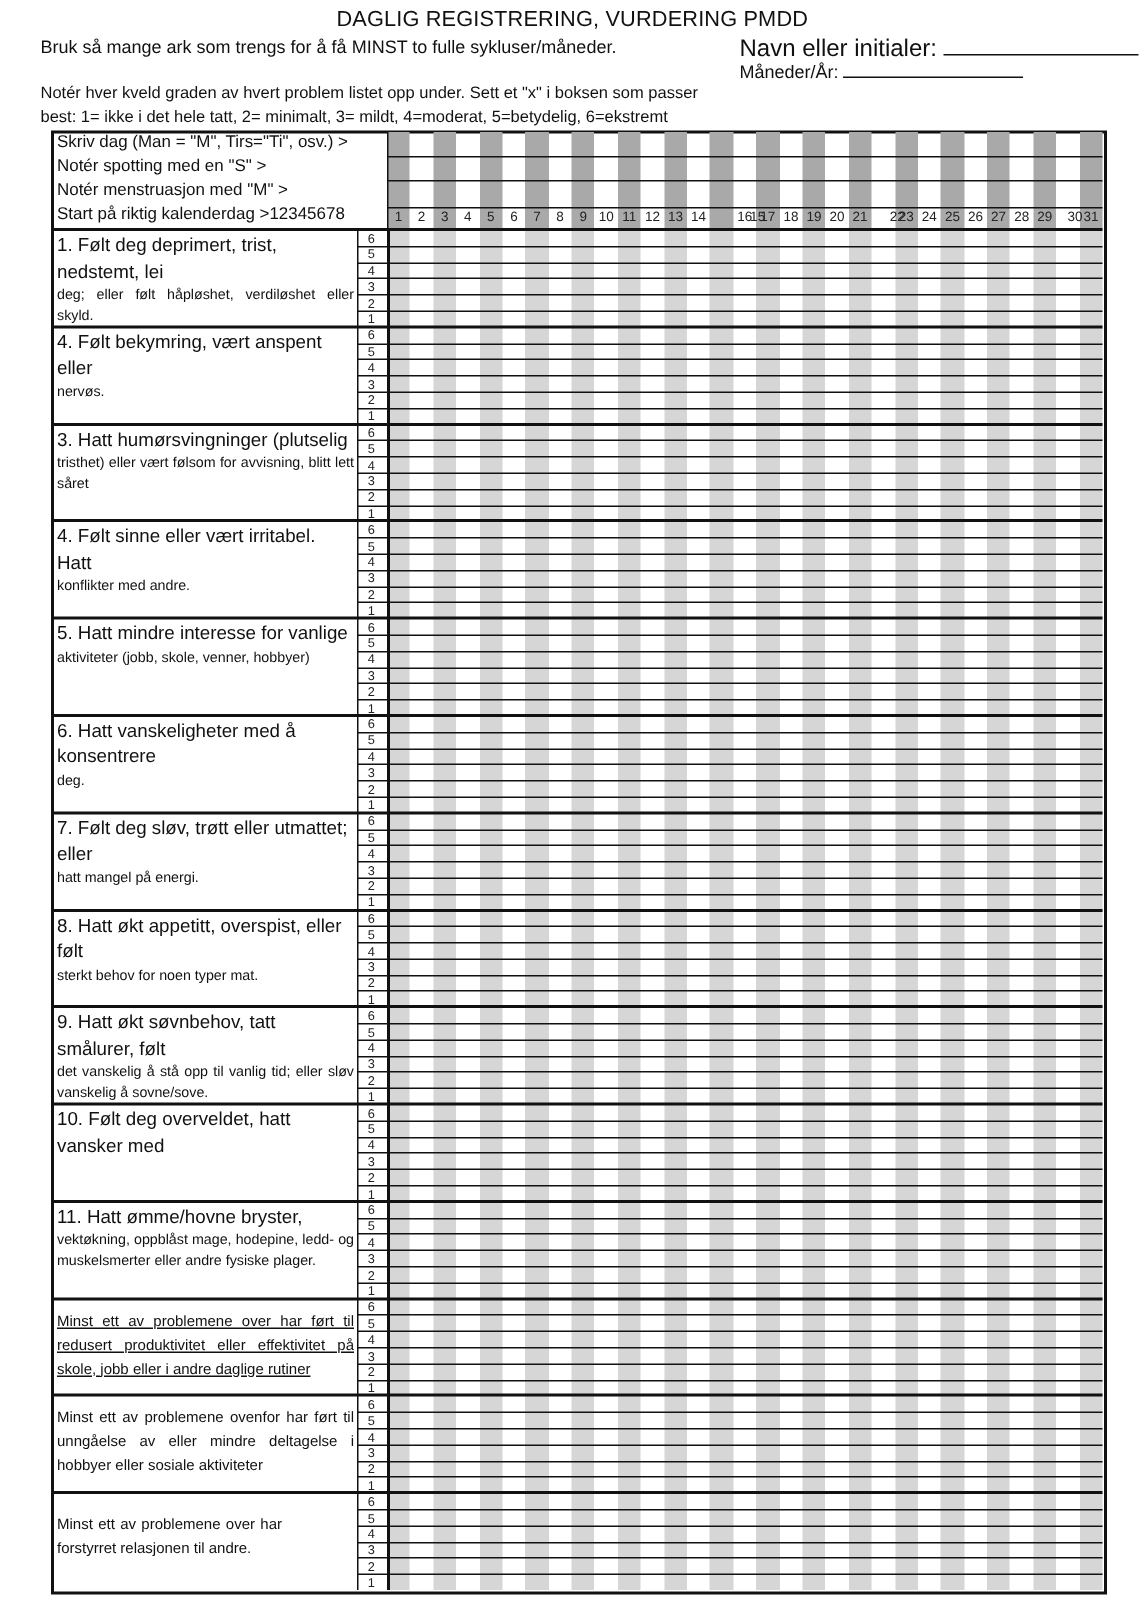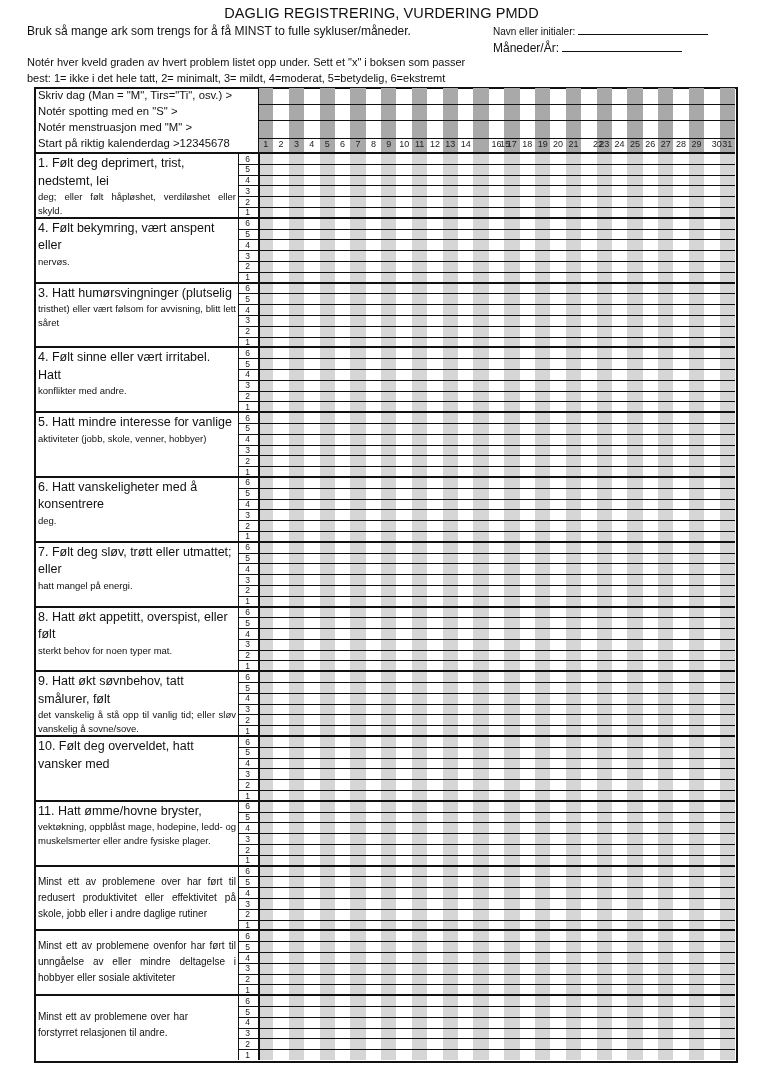--- a/index.html
+++ b/index.html
@@ -1,21 +1,21 @@
 <!DOCTYPE html>
 <html><head>
 <meta charset="utf-8">
 <style>
   html, body { margin:0; padding:0; background:#fff; }
   body { width:763px; height:1080px; position:relative; overflow:hidden;
          font-family:"Liberation Sans", sans-serif; color:#111; }
   .title { position:absolute; left:0; width:763px; top:5px; text-align:center;
            font-size:14.5px; letter-spacing:0.1px; }
   .intro { position:absolute; left:27px; top:24px; font-size:12px; }
-  .namefield { position:absolute; left:493px; top:24px; font-size:10px; }
+  .namefield { position:absolute; left:493px; top:24px; font-size:16px; }
   .monthfield { position:absolute; left:493px; top:41px; font-size:12px; }
   .line { display:inline-block; border-bottom:1px solid #111; vertical-align:baseline; height:10px; }
   .instr1 { position:absolute; left:27px; top:56px; font-size:11px; }
   .instr2 { position:absolute; left:27px; top:72px; font-size:11px; }
 
   #sheet { position:absolute; left:36px; top:88px; width:697px; height:970px;
            border:2px solid #111; border-right-width:2px; box-sizing:content-box; }
   .hdr-text { position:absolute; left:38px; font-size:11.3px; }
   .sec-label { position:absolute; left:38px; width:198px; overflow:hidden; }
   .q-main { font-size:12.5px; line-height:17.5px; }
@@ -352,21 +352,21 @@
     <div class="hline" style="left: 238px; top: 844.048px; width: 497px; height: 1px;"></div>
     <div class="rating" style="left: 238px; top: 855.345px; height: 10.7976px; line-height: 10.7976px;">1</div>
     <div class="hline" style="left: 238px; top: 854.845px; width: 497px; height: 1px;"></div>
     <div class="" style="position: absolute; left: 258px; top: 800.857px; width: 477px; height: 10.7976px;"></div>
     <div class="" style="position: absolute; left: 258px; top: 811.655px; width: 477px; height: 10.7976px;"></div>
     <div class="" style="position: absolute; left: 258px; top: 822.452px; width: 477px; height: 10.7976px;"></div>
     <div class="" style="position: absolute; left: 258px; top: 833.25px; width: 477px; height: 10.7976px;"></div>
     <div class="" style="position: absolute; left: 258px; top: 844.048px; width: 477px; height: 10.7976px;"></div>
     <div class="" style="position: absolute; left: 258px; top: 854.845px; width: 477px; height: 10.7976px;"></div>
     <div class="hline" style="left: 36px; top: 864.643px; width: 699px; height: 2px;"></div>
-    <div class="sec-label" style="top: 867.643px; height: 73px;">
+    <div class="sec-label" style="top: 867.643px; height: 73px; text-decoration: underline;">
       <div class="q-note" style="padding-top: 6px;">Minst ett av problemene over har ført til redusert produktivitet eller effektivitet på skole, jobb eller i andre daglige rutiner</div>
     </div>
     <div class="rating" style="left: 238px; top: 866.143px; height: 10.7976px; line-height: 10.7976px;">6</div>
     <div class="rating" style="left: 238px; top: 876.94px; height: 10.7976px; line-height: 10.7976px;">5</div>
     <div class="hline" style="left: 238px; top: 876.44px; width: 497px; height: 1px;"></div>
     <div class="rating" style="left: 238px; top: 887.738px; height: 10.7976px; line-height: 10.7976px;">4</div>
     <div class="hline" style="left: 238px; top: 887.238px; width: 497px; height: 1px;"></div>
     <div class="rating" style="left: 238px; top: 898.536px; height: 10.7976px; line-height: 10.7976px;">3</div>
     <div class="hline" style="left: 238px; top: 898.036px; width: 497px; height: 1px;"></div>
     <div class="rating" style="left: 238px; top: 909.333px; height: 10.7976px; line-height: 10.7976px;">2</div>

